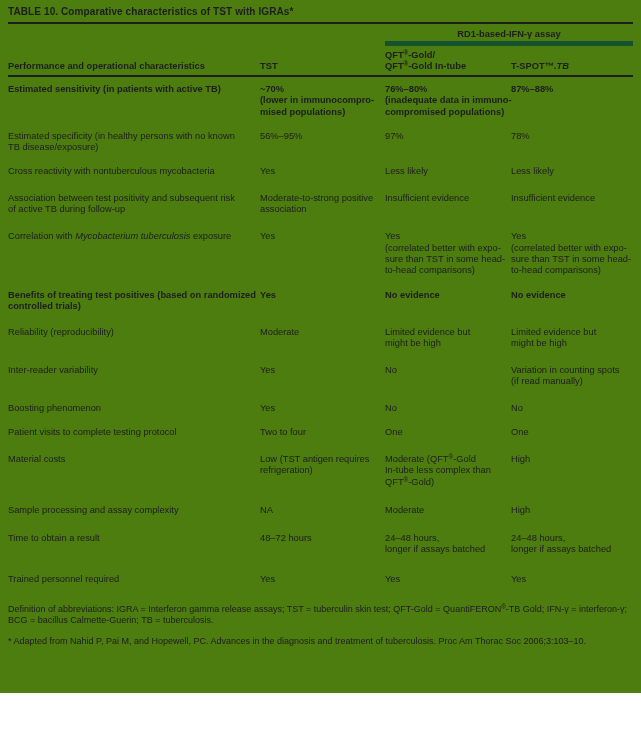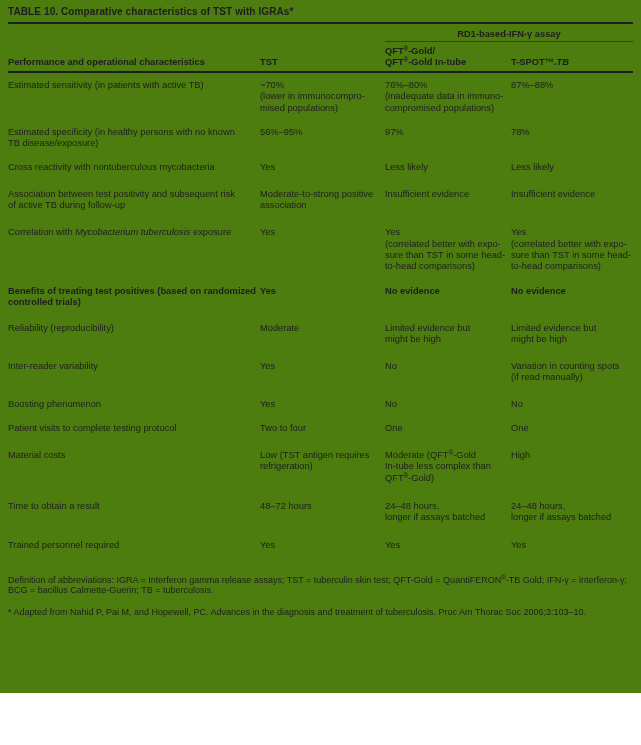--- a/index.html
+++ b/index.html
@@ -24,41 +24,41 @@
     border-collapse:collapse;
     table-layout:fixed;
     width:625px;
     border-top:2px solid #1e1e1e;
   }
   th, td { text-align:left; }
   .group-cell {
     font-weight:bold;
     font-size:9.3px;
     text-align:center;
-    border-bottom:1px solid #14532d;
+    border-bottom:5px solid #14532d;
     padding:5px 0 2px 0;
     white-space:pre;
   }
   .head-row th {
     font-weight:bold;
     font-size:9.3px;
     line-height:11px;
     vertical-align:bottom;
     border-bottom:2px solid #1e1e1e;
     padding:4px 2px 3px 0;
     white-space:pre;
   }
   tbody td {
     font-size:9.3px;
     line-height:11.3px;
     vertical-align:top;
     white-space:pre;
     padding:0 2px 15px 0;
   }
-  tbody tr:first-child td { padding-top:7px; }
+  tbody tr:first-child td { padding-top:7px;font-weight:bold; }
   tbody tr:nth-child(1)  td { padding-bottom:13px; }
   tbody tr:nth-child(2)  td { padding-bottom:13px; }
   tbody tr:nth-child(3)  td { padding-bottom:15px; }
   tbody tr:nth-child(4)  td { padding-bottom:16px; }
   tbody tr:nth-child(5)  td { padding-bottom:13px; }
   tbody tr:nth-child(6)  td { padding-bottom:15px;font-weight:bold; }
   tbody tr:nth-child(7)  td { padding-bottom:15px; }
   tbody tr:nth-child(8)  td { padding-bottom:16px; }
   tbody tr:nth-child(9)  td { padding-bottom:12px; }
   tbody tr:nth-child(10) td { padding-bottom:16px; }
@@ -189,20 +189,26 @@
       <tr>
         <td>Material costs</td>
         <td>Low (TST antigen requires
 refrigeration)</td>
         <td><span>Moderate (QFT</span><sup class="reg">®</sup><span>-Gold
 In-tube less complex than
 QFT</span><sup class="reg">®</sup><span>-Gold)</span></td>
         <td>High</td>
       </tr>
       <tr>
+        <td>Sample processing and assay complexity</td>
+        <td>NA</td>
+        <td>Moderate</td>
+        <td>High</td>
+      </tr>
+      <tr>
         <td>Time to obtain a result</td>
         <td>48–72 hours</td>
         <td>24–48 hours,
 longer if assays batched</td>
         <td>24–48 hours,
 longer if assays batched</td>
       </tr>
       <tr>
         <td>Trained personnel required</td>
         <td>Yes</td>

